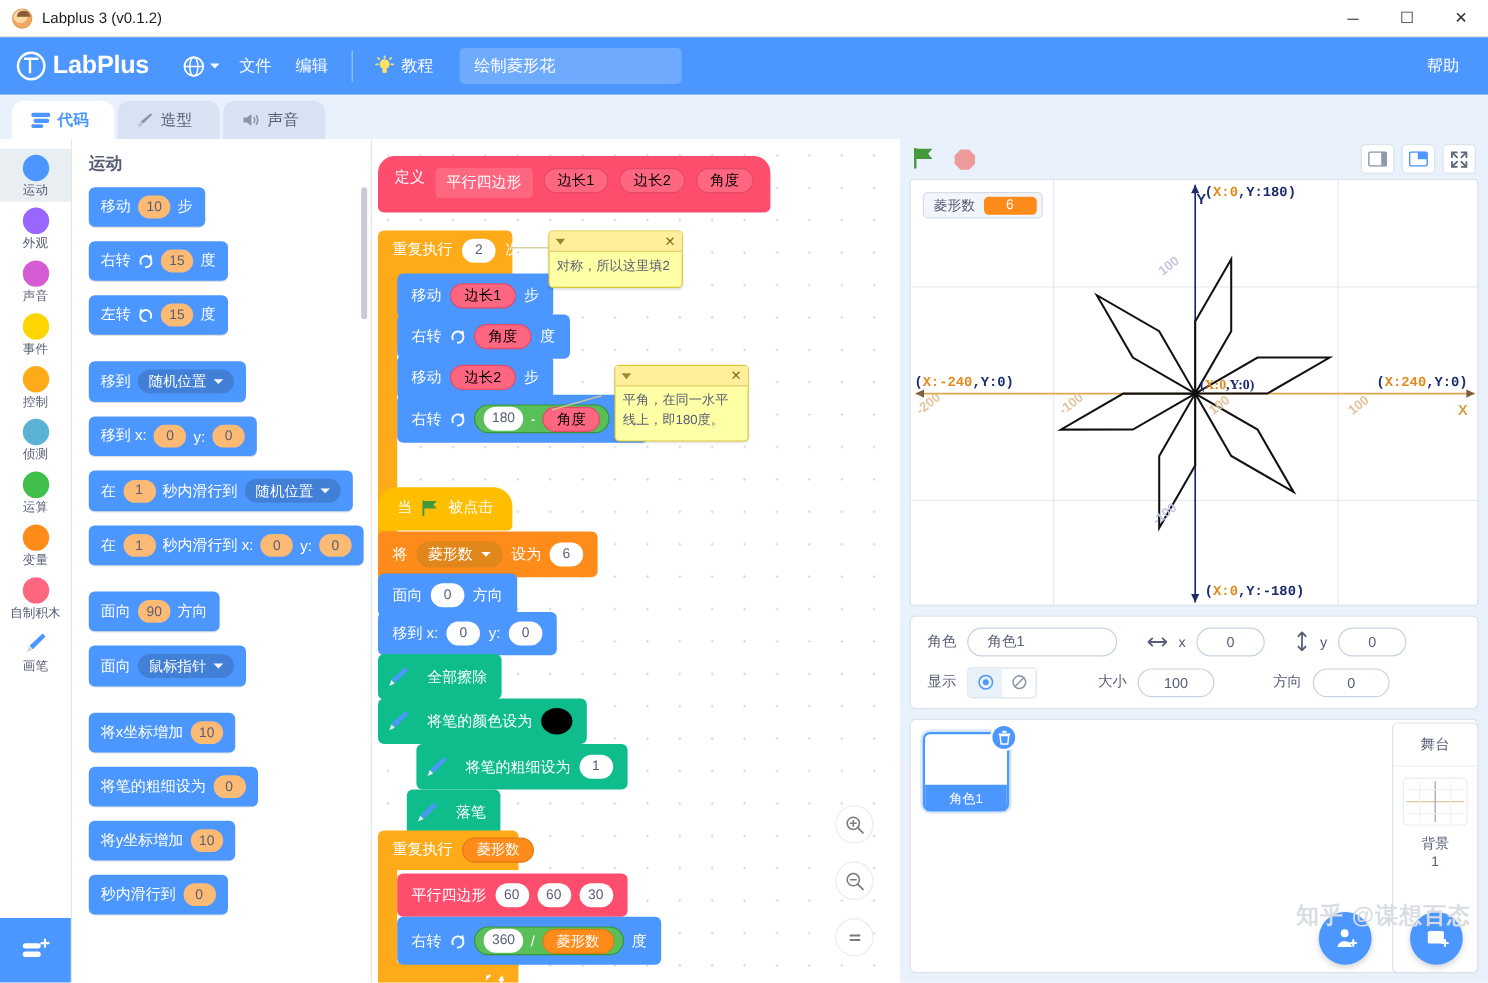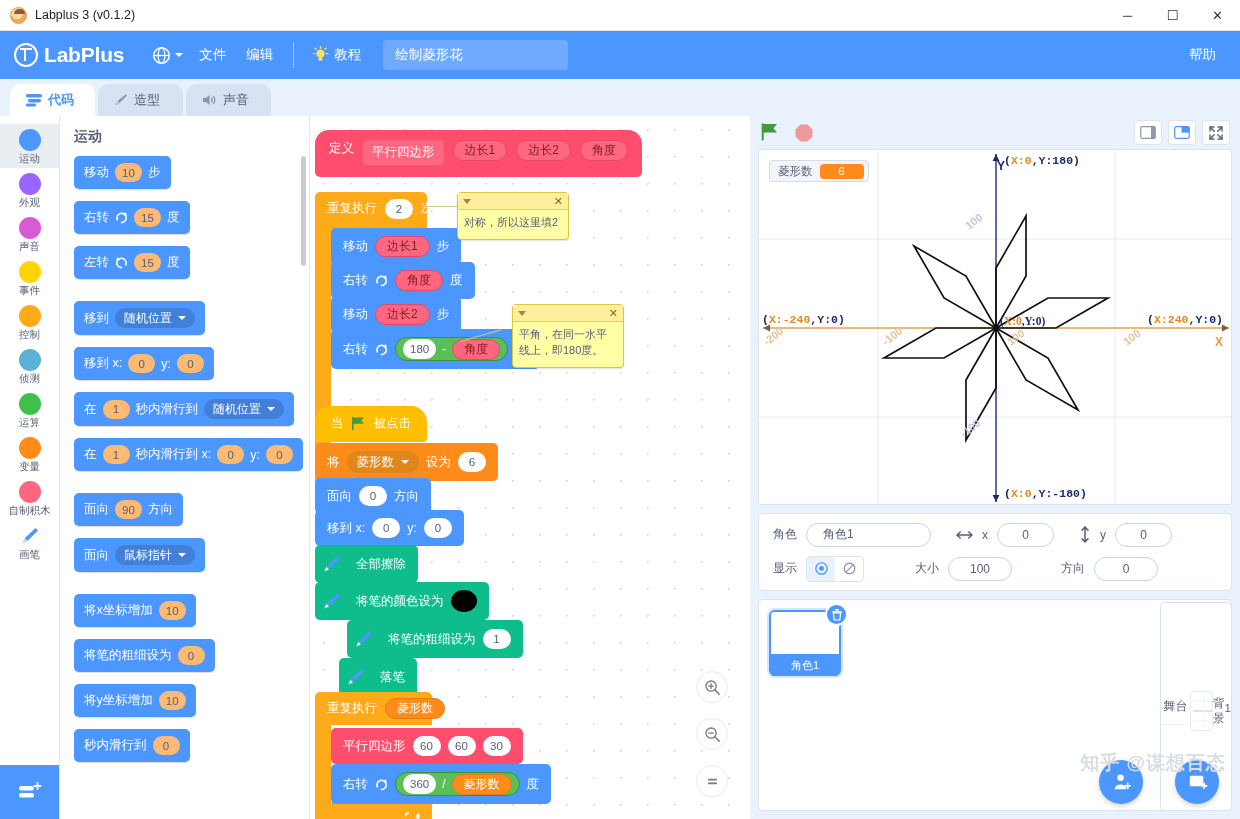--- a/index.html
+++ b/index.html
@@ -54,21 +54,21 @@
   .pal-scroll{position:absolute;right:3px;top:40px;width:5px;height:110px;background:#c8cbd6;border-radius:3px;}
   .gap{height:10px;}
 
   
   .workspace{flex:1;background:#fff;position:relative;overflow:hidden;
     background-image:radial-gradient(#d9d9d9 1px,transparent 1px);background-size:27px 27px;}
   .sblk{position:absolute;font-size:12.5px;color:#fff;white-space:nowrap;}
   .hat{border-radius:14px 14px 5px 5px;padding:10px 14px 12px;}
   .stk{border-radius:5px;padding:8px 12px;display:flex;align-items:center;gap:7px;}
   .oval2{background:#fff;color:#575e75;border-radius:11px;min-width:28px;height:20px;display:inline-flex;align-items:center;justify-content:center;font-size:11.5px;padding:0 7px;}
-  .argp{background:#ff6680;border:1px solid #e2496a;color:#7f1d1d;border-radius:12px;height:21px;display:inline-flex;align-items:center;padding:0 11px;font-size:12px;}
+  .argp{background:#ff6680;border:1px solid #e2496a;color:#000000;border-radius:12px;height:21px;display:inline-flex;align-items:center;padding:0 11px;font-size:12px;}
   .argo{background:#ff8c1a;border:1px solid #e07b12;color:#fff;border-radius:12px;height:21px;display:inline-flex;align-items:center;padding:0 11px;font-size:12px;}
   .drop2{background:#e0861a;color:#fff;border-radius:12px;height:22px;display:inline-flex;align-items:center;gap:7px;padding:0 10px;font-size:12.5px;}
   .green-op{background:#59c059;border:1px solid #389438;border-radius:13px;height:24px;display:inline-flex;align-items:center;gap:6px;padding:0 7px;}
   .cmt{position:absolute;width:112px;background:#ffffa5;border:1px solid #d9c83c;border-radius:4px;box-shadow:0 1px 2px rgba(0,0,0,.12);}
   .cmt-bar{height:17px;background:#ffee9c;border-bottom:1px solid #e2d06a;display:flex;align-items:center;justify-content:space-between;padding:0 5px;}
   .cmt-body{padding:5px 6px 8px;font-size:11px;color:#575e75;line-height:1.45;}
   .cmt-line{position:absolute;height:1px;background:#d0c88d;}
   .zoomctl{position:absolute;right:22px;bottom:22px;display:flex;flex-direction:column;gap:15px;}
   .zbtn{width:32px;height:32px;border-radius:50%;background:#fff;border:1px solid #ececec;display:flex;align-items:center;justify-content:center;cursor:pointer;}
 
@@ -84,21 +84,21 @@
   .sp-row{display:flex;align-items:center;gap:9px;font-size:12px;color:#575e75;}
   .sp-input{border:1px solid #c7d3e0;border-radius:13px;height:24px;display:flex;align-items:center;justify-content:center;font-size:12px;color:#575e75;background:#fff;}
   .sp-tog{display:flex;border:1px solid #dbe3ec;border-radius:4px;overflow:hidden;}
   .sp-tog div{width:28px;height:24px;display:flex;align-items:center;justify-content:center;cursor:pointer;}
   .sp-tog div.on{background:#e9f1fb;}
   .spritelist{margin:0 8px 8px;flex:1;background:#fff;border:1px solid #dbe3ec;border-radius:5px;padding:10px;position:relative;}
   .sprite-card{width:72px;height:66px;background:#fff;border:2px solid #4c97ff;border-radius:6px;position:relative;box-shadow:0 0 0 2px #d6e6fb;}
   .sprite-thumb{height:42px;background:#fff;border-radius:4px 4px 0 0;}
   .sprite-name{height:22px;background:#4c97ff;color:#fff;font-size:11px;display:flex;align-items:center;justify-content:center;border-radius:0 0 3px 3px;}
   .trash{position:absolute;right:-9px;top:-9px;width:23px;height:23px;border-radius:50%;background:#4c97ff;display:flex;align-items:center;justify-content:center;border:2px solid #fff;cursor:pointer;}
-  .stagepanel{position:absolute;right:8px;top:486px;width:72px;bottom:8px;background:#fff;border:1px solid #dbe3ec;border-radius:5px;display:flex;flex-direction:row;align-items:center;}
+  .stagepanel{position:absolute;right:8px;top:486px;width:72px;bottom:8px;background:#fff;border:1px solid #dbe3ec;border-radius:5px;display:flex;flex-direction:column;align-items:center;}
   .stagepanel .hd{font-size:12px;color:#575e75;padding:9px 0;width:100%;text-align:center;border-bottom:1px solid #eef2f7;}
   .bg-thumb{width:54px;height:40px;border:1px solid #e6ecf3;border-radius:4px;margin-top:9px;position:relative;overflow:hidden;background:#fff;}
   .bg-lbl{font-size:11.5px;color:#575e75;margin-top:8px;}
   .bg-num{font-size:11.5px;color:#575e75;margin-top:2px;}
   .fab{position:absolute;width:44px;height:44px;border-radius:50%;background:#4c97ff;display:flex;align-items:center;justify-content:center;bottom:6px;cursor:pointer;box-shadow:0 2px 5px rgba(0,0,0,.18);}
   .wm{position:absolute;right:14px;bottom:43px;font-size:19px;color:#d8dde4;font-weight:bold;letter-spacing:1px;pointer-events:none;}
 </style>
 </head>
 <body>
 

